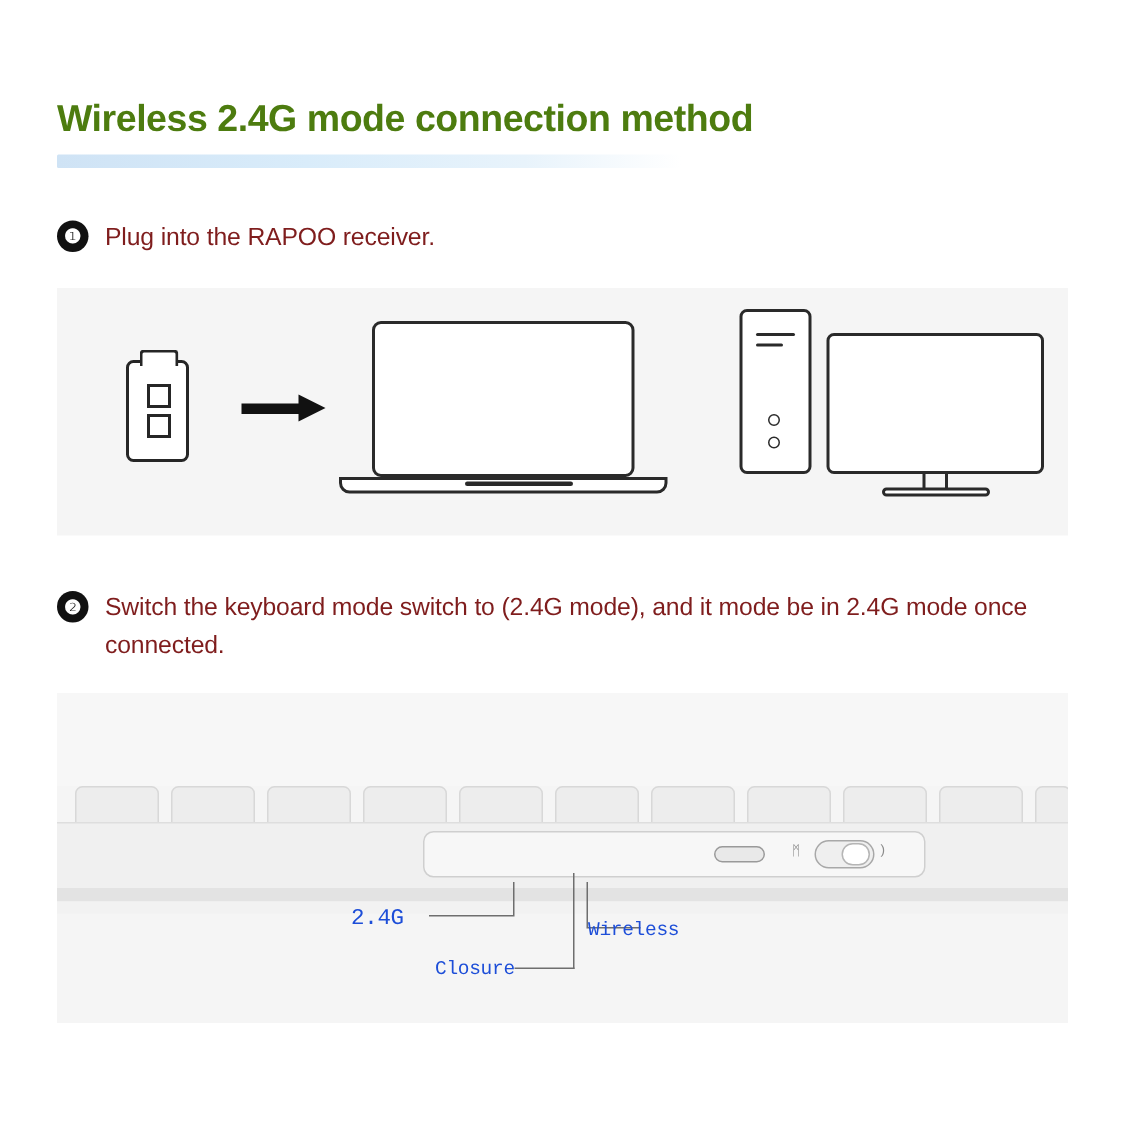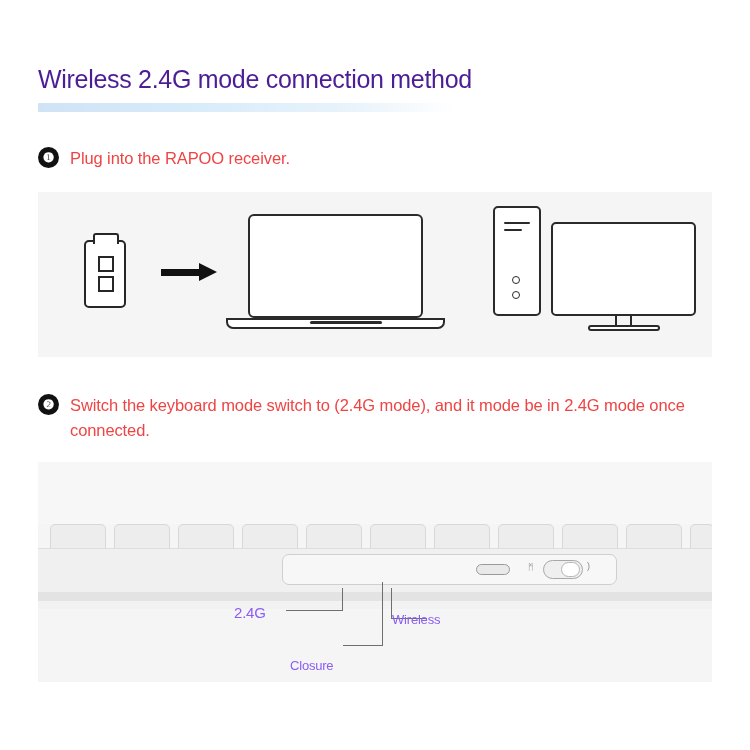--- a/index.html
+++ b/index.html
@@ -25,23 +25,23 @@
   
   .title-wrap {
     position: relative;
     margin-top: 48px;
     display: inline-block;
   }
   .title {
     position: relative;
     z-index: 2;
     font-size: 25px;
-    font-weight: 400;
+    font-weight: 700;
     letter-spacing: -0.3px;
-    color: #4c1d95;
+    color: #4d7c0f;
     line-height: 1.15;
   }
   .title-underline {
     position: absolute;
     left: 0;
     bottom: -2px;
     height: 9px;
     width: 416px;
     z-index: 1;
     background: linear-gradient(90deg, #cfe3f5 0%, #d9ecfa 40%, #e8f3fb 75%, #ffffff 100%);
@@ -65,21 +65,21 @@
     font-weight: 700;
     display: flex;
     align-items: center;
     justify-content: center;
     margin-top: 1px;
   }
   .step-text {
     margin-left: 11px;
     font-size: 16.5px;
     line-height: 1.55;
-    color: #ef4444;
+    color: #7f1d1d;
     letter-spacing: -0.1px;
   }
 
   
   .panel {
     margin-top: 20px;
     background: #f5f5f5;
     position: relative;
     overflow: hidden;
   }
@@ -373,27 +373,28 @@
   }
 
   
   .lead {
     position: absolute;
     background: #6e6e6e;
   }
   .callout-label {
     position: absolute;
     font-size: 13px;
-    color: #8b5cf6;
+    color: #1d4ed8;
     letter-spacing: -0.2px;
     white-space: nowrap;
+    font-family: Liberation Mono, monospace;
   }
   .lbl-24g  { left: 196px; top: 142px; font-size: 15px; }
   .lbl-bt   { left: 354px; top: 150px; }
-  .lbl-clos { left: 252px; top: 176px; margin-top: 20px; }
+  .lbl-clos { left: 252px; top: 176px; }
 </style>
 </head>
 <body>
 
 <div class="page">
 
   <div class="title-wrap">
     <div class="title-underline"></div>
     <h1 class="title">Wireless 2.4G mode connection method</h1>
   </div>

